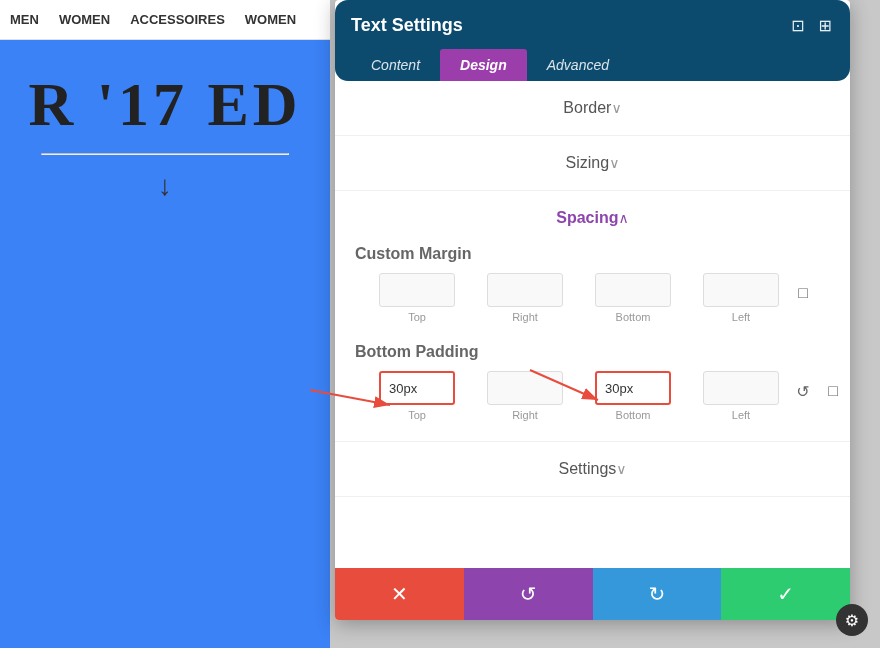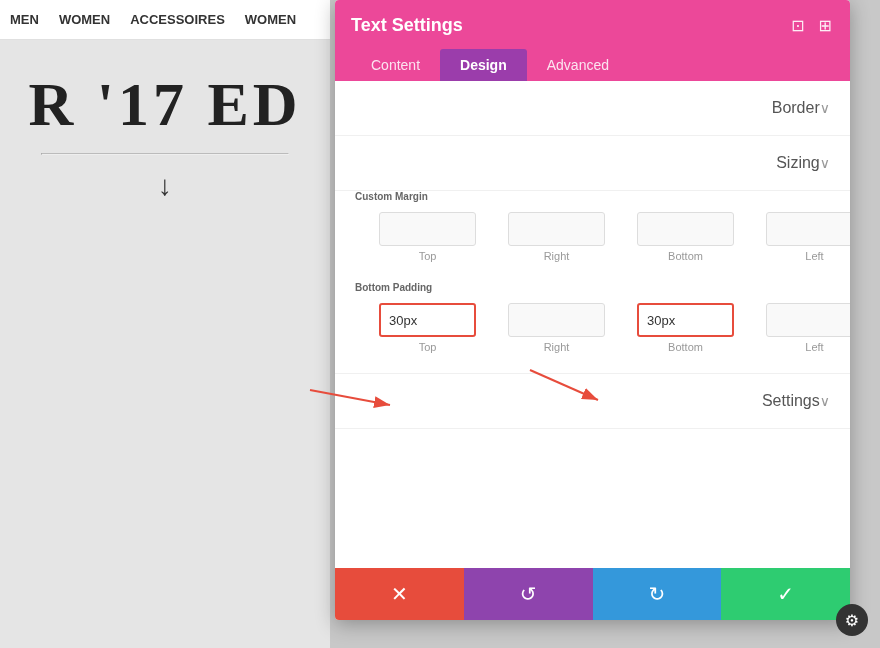--- a/index.html
+++ b/index.html
@@ -11,21 +11,21 @@
       position: relative;
       background: #d0d0d0;
     }
 
     
     .website-bg {
       position: absolute;
       top: 0; left: 0;
       width: 330px;
       height: 648px;
-      background: #e5e5e5;
+      background: #3b82f6;
       overflow: hidden;
     }
 
     .website-nav {
       background: white;
       padding: 12px 10px;
       display: flex;
       gap: 20px;
       font-size: 13px;
       font-weight: 600;
@@ -78,23 +78,24 @@
       background: white;
       border-radius: 4px;
       box-shadow: 0 4px 20px rgba(0,0,0,0.3);
       overflow: hidden;
       display: flex;
       flex-direction: column;
     }
 
     
     .panel-header {
-      background: #ec4899;
+      background: #0c4a6e;
       padding: 14px 16px 0;
       flex-shrink: 0;
+      border-radius: 13px;
     }
 
     .panel-header-top {
       display: flex;
       align-items: center;
       justify-content: space-between;
       margin-bottom: 12px;
     }
 
     .panel-title {
@@ -124,20 +125,21 @@
     }
 
     .panel-tab {
       padding: 8px 20px;
       color: white;
       font-size: 14px;
       font-weight: 500;
       cursor: pointer;
       border-radius: 3px 3px 0 0;
       opacity: 0.85;
+      font-style: italic;
     }
 
     .panel-tab.active {
       background: #9b3dab;
       opacity: 1;
       font-weight: 600;
     }
 
     
     .panel-body {
@@ -147,21 +149,21 @@
     }
 
     
     .section {
       border-bottom: 1px solid #f0f0f0;
     }
 
     .section-header {
       display: flex;
       align-items: center;
-      justify-content: flex-end;
+      justify-content: center;
       padding: 18px 20px;
       cursor: pointer;
     }
 
     .section-title {
       font-size: 16px;
       color: #555;
     }
 
     .section-title.purple {
@@ -177,42 +179,42 @@
     .section-chevron.up {
       color: #8e44ad;
     }
 
     
     .section-content {
       padding: 0 20px 20px;
     }
 
     .subsection-label {
-      font-size: 10px;
+      font-size: 16px;
       color: #666;
       font-weight: 600;
       margin-bottom: 10px;
     }
 
     .input-row {
       display: flex;
       align-items: flex-end;
       gap: 8px;
       margin-bottom: 16px;
     }
 
     .input-group {
       display: flex;
       flex-direction: column;
       align-items: center;
       padding-left: 24px;
     }
 
     .input-field {
-      width: 97px;
+      width: 76px;
       height: 34px;
       border: 1px solid #ddd;
       border-radius: 3px;
       padding: 0 8px;
       font-size: 13px;
       color: #333;
       background: #f9f9f9;
       text-align: left;
     }
 
@@ -376,20 +378,24 @@
     </div>
 
     <div class="section">
       <div class="section-header">
         <span class="section-title">Sizing</span>
         <span class="section-chevron">∨</span>
       </div>
     </div>
 
     <div class="section">
+      <div class="section-header">
+        <span class="section-title purple">Spacing</span>
+        <span class="section-chevron up">∧</span>
+      </div>
 
       <div class="section-content">
 
         <div class="subsection-label">Custom Margin</div>
         <div style="display:flex; align-items:flex-end; gap:8px; margin-bottom:20px;">
           <div class="input-row" style="margin-bottom:0; gap:8px;">
             <div class="input-group">
               <input class="input-field" type="text" value="" placeholder="" style="">
               <span class="input-label">Top</span>
             </div>

